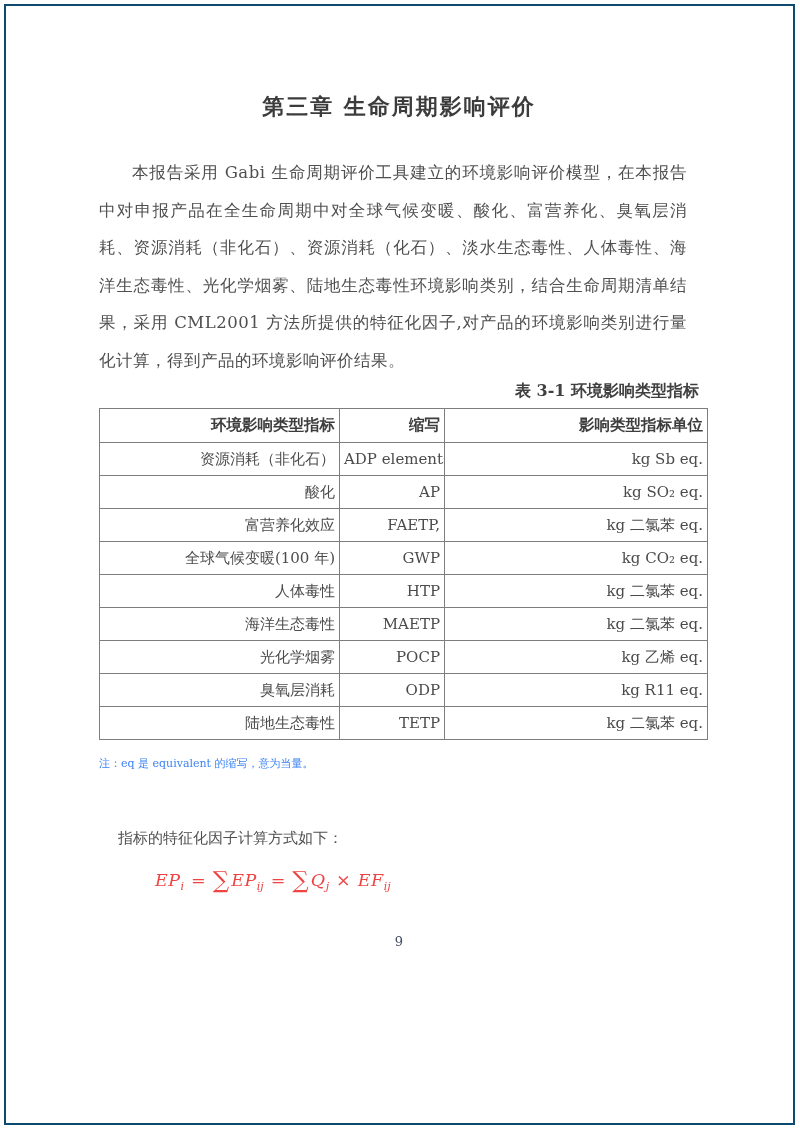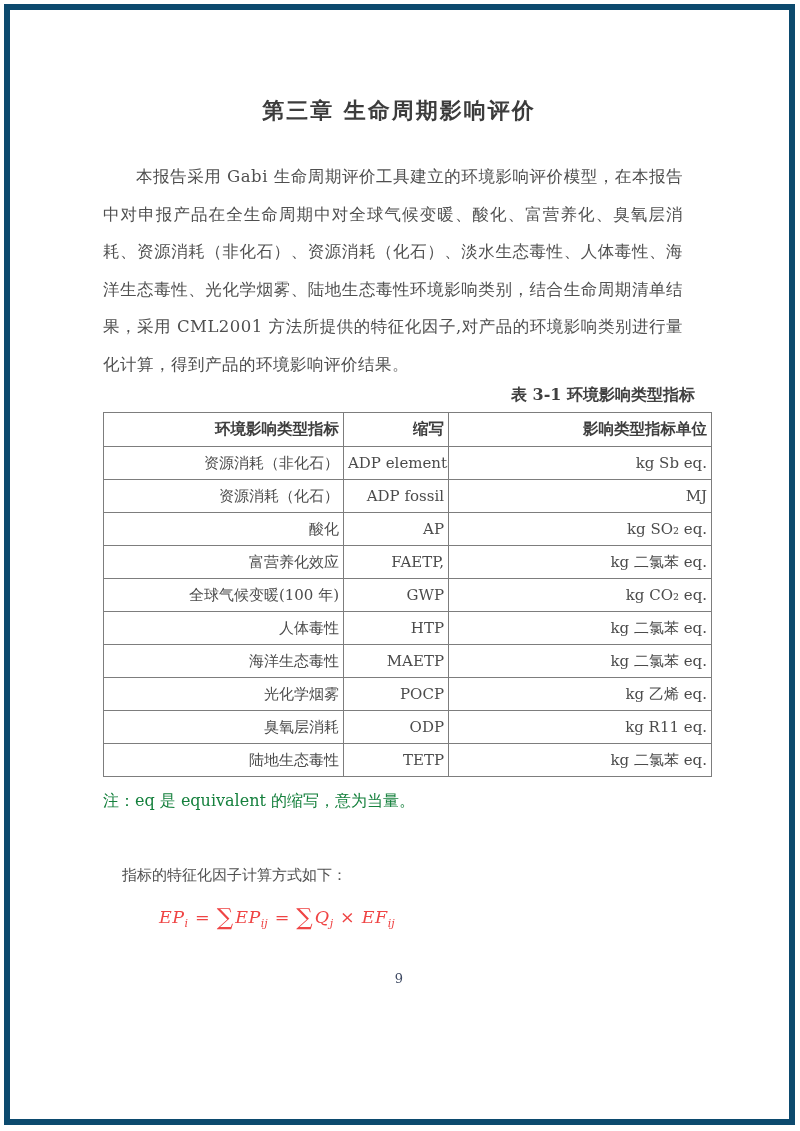--- a/index.html
+++ b/index.html
@@ -11,21 +11,21 @@
     font-family: "DejaVu Serif", "Liberation Serif", serif;
     color: #4a4a4a;
   }
   .sheet {
     position: absolute;
     left: 4px;
     top: 4px;
     width: 791px;
     height: 1121px;
     box-sizing: border-box;
-    border: 6px solid #0c4a6e;
+    border: 2px solid #0c4a6e;
     background: #ffffff;
     overflow: hidden;
   }
   .content {
     padding: 84px 94px 0 93px;
   }
   .chapter-title {
     margin: 0;
     font-size: 22px;
     line-height: 32px;
@@ -70,23 +70,23 @@
     white-space: nowrap;
   }
   .impact-table th {
     height: 34px;
     font-weight: bold;
     font-size: 15.5px;
     color: #3d3d3d;
   }
   .table-note {
     margin-top: 14px;
-    font-size: 16px;
+    font-size: 11px;
     line-height: 20px;
-    color: #15803d;
+    color: #3b82f6;
   }
   .formula-intro {
     margin-top: 53px;
     margin-left: 19px;
     font-size: 15px;
     line-height: 22px;
     color: #4f4f4f;
   }
   .formula {
     margin-top: 16px;
@@ -146,25 +146,20 @@
           <th>影响类型指标单位</th>
         </tr>
       </thead>
       <tbody>
         <tr>
           <td>资源消耗（非化石）</td>
           <td>ADP elements</td>
           <td>kg Sb eq.</td>
         </tr>
         <tr>
-          <td>资源消耗（化石）</td>
-          <td>ADP fossil</td>
-          <td>MJ</td>
-        </tr>
-        <tr>
           <td>酸化</td>
           <td>AP</td>
           <td>kg SO₂ eq.</td>
         </tr>
         <tr>
           <td>富营养化效应</td>
           <td>FAETP,</td>
           <td>kg 二氯苯 eq.</td>
         </tr>
         <tr>

